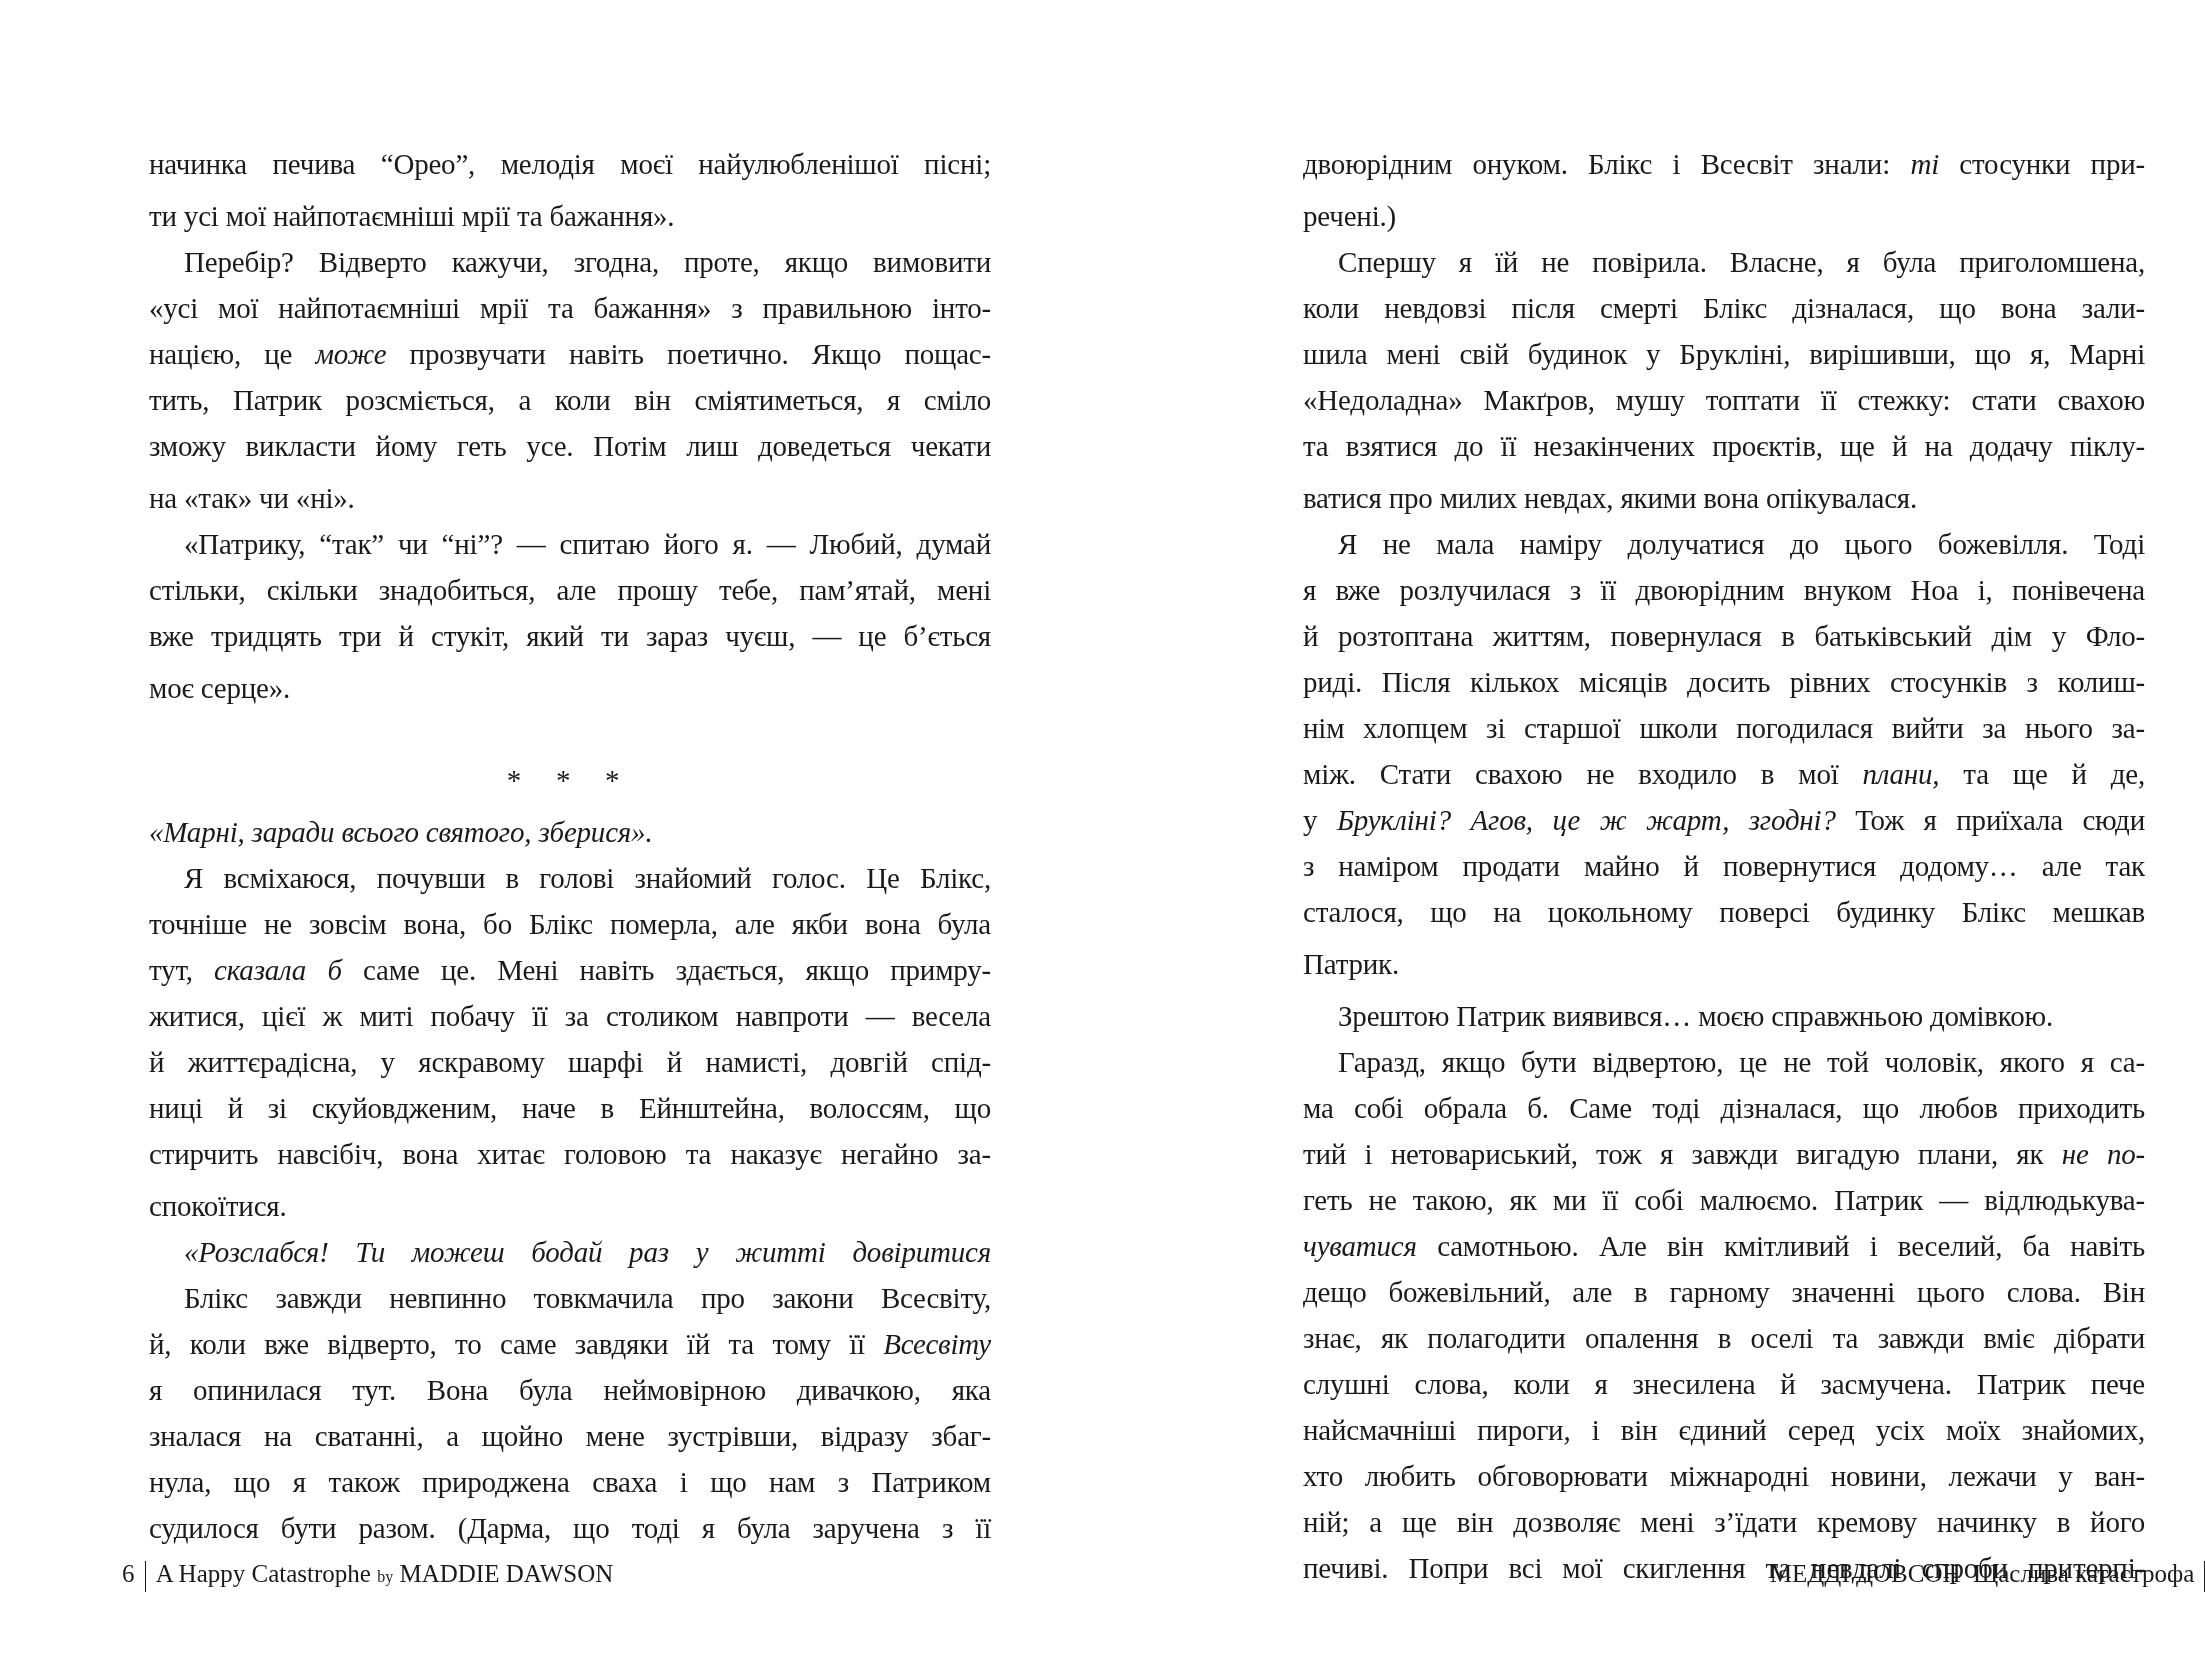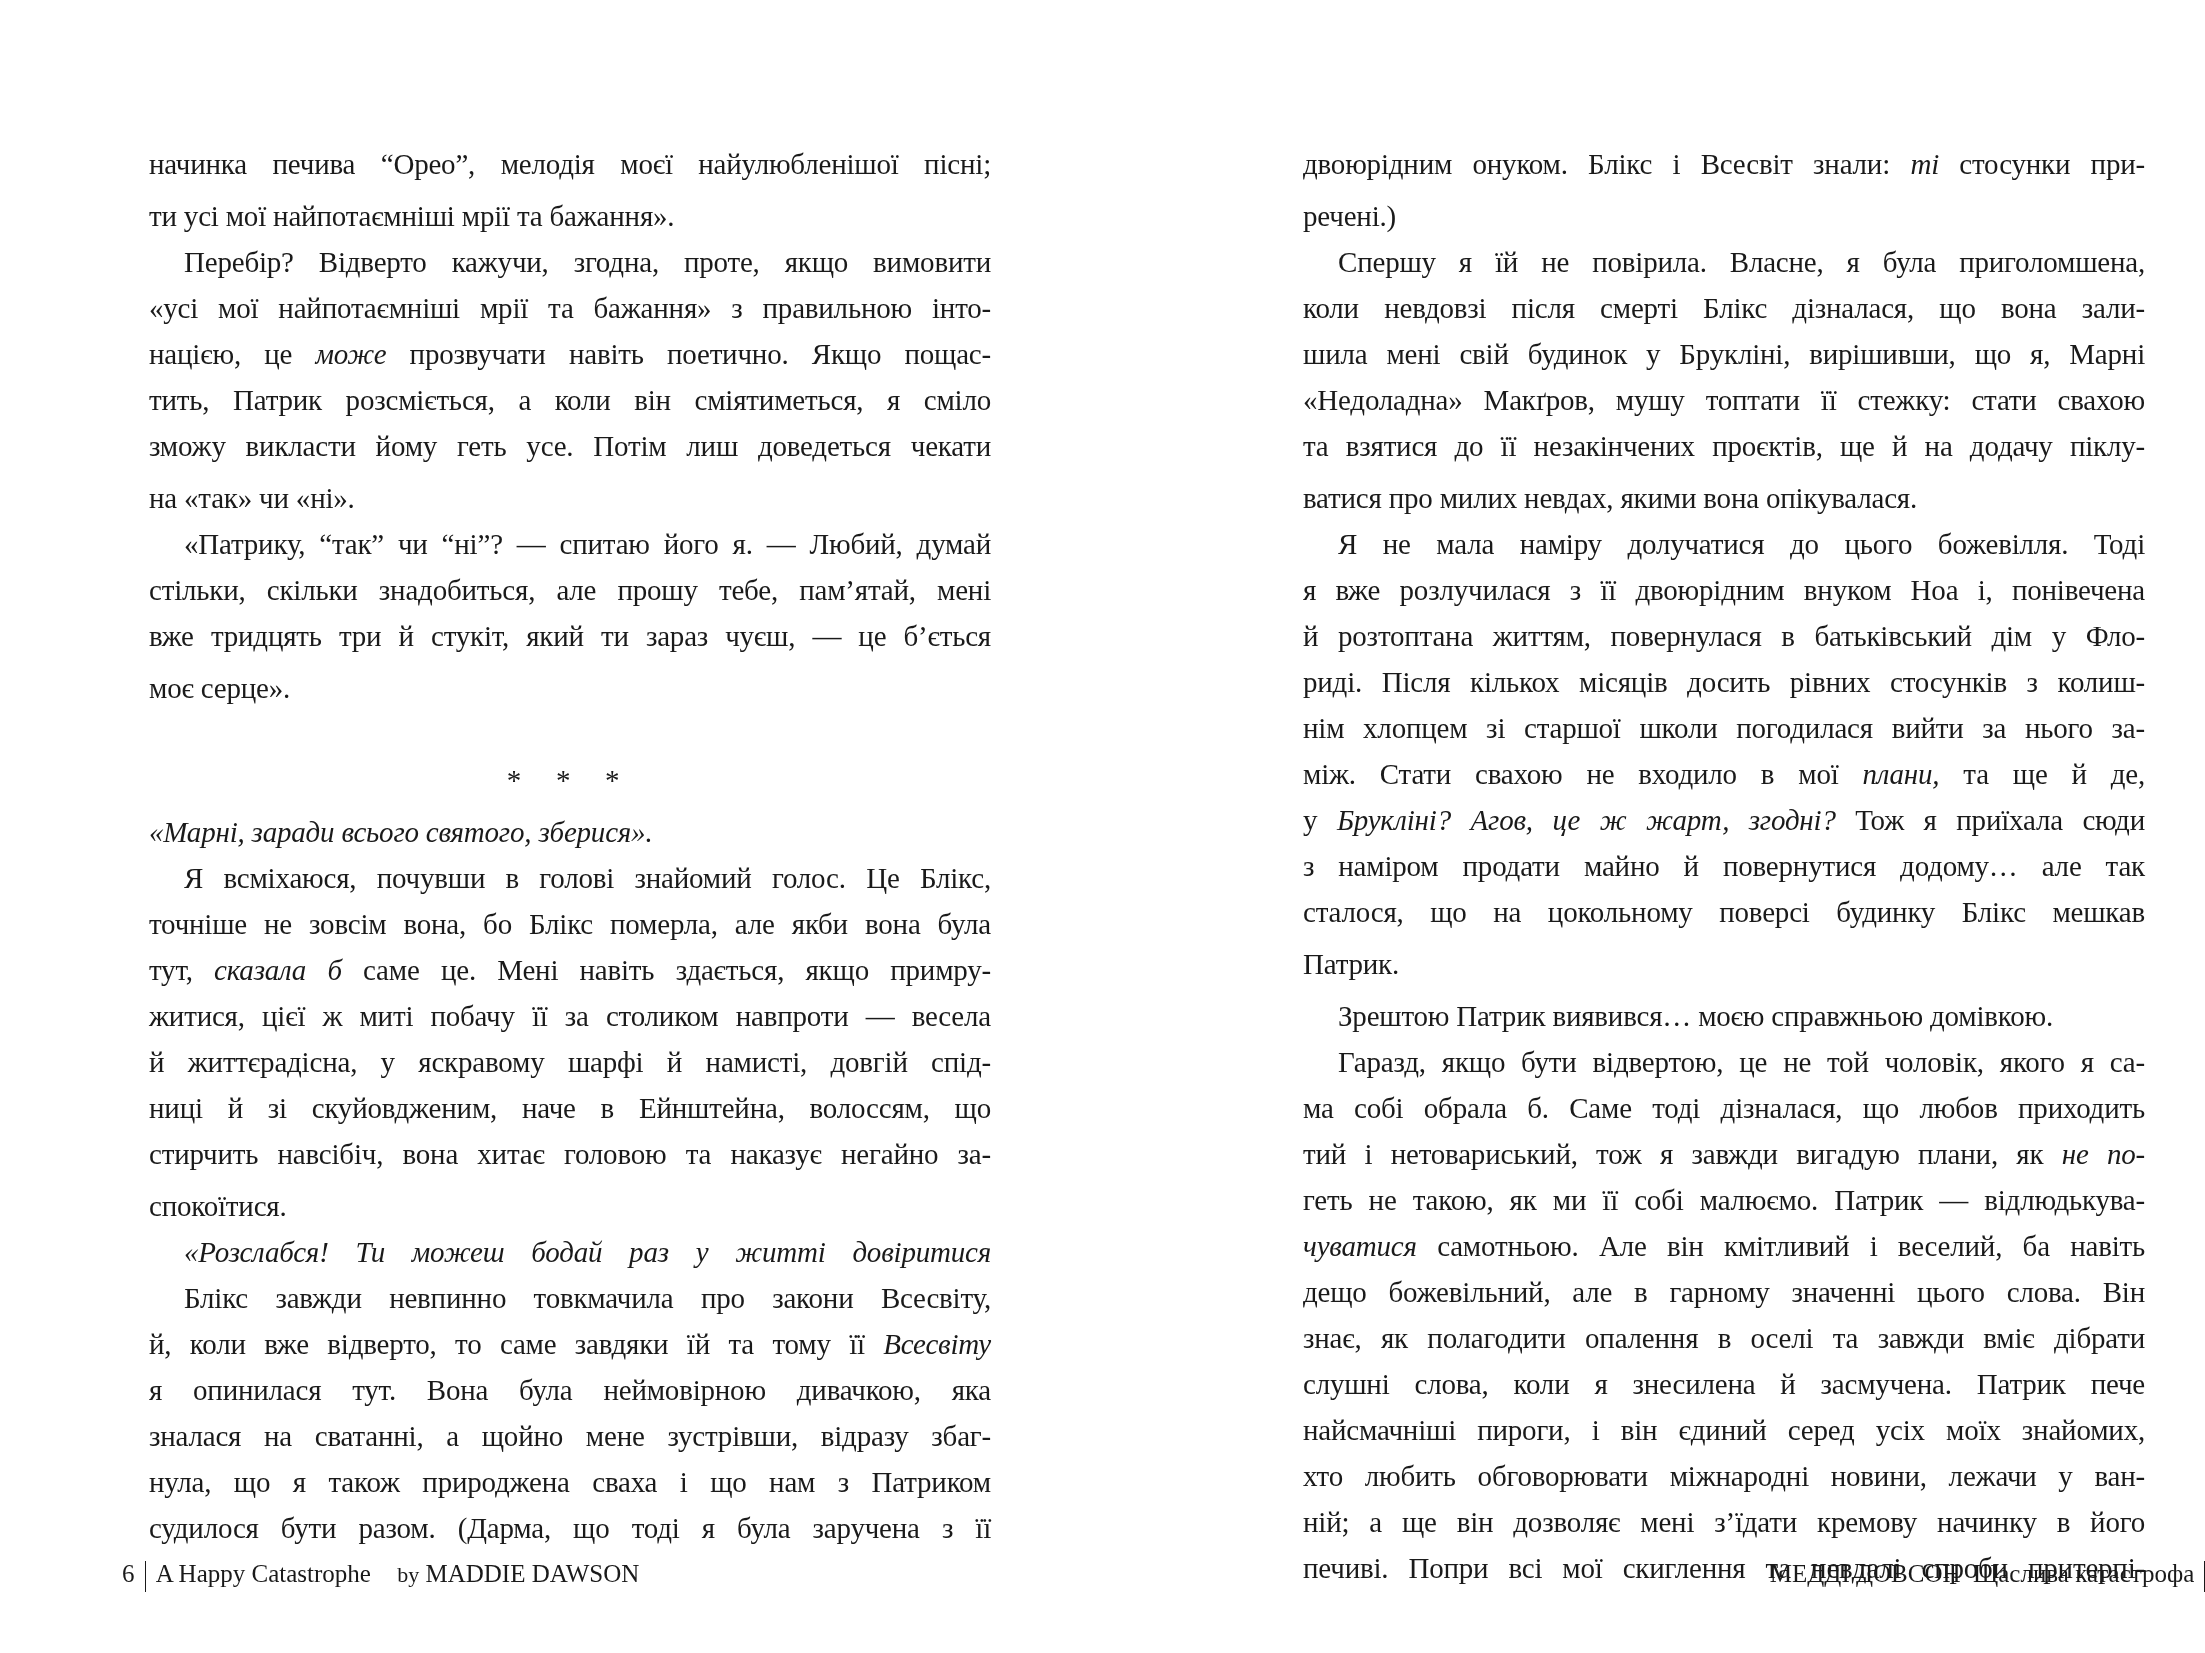--- a/index.html
+++ b/index.html
@@ -16,21 +16,21 @@
           letter-spacing:-0.2px; }
   .line.last { text-align-last:left;margin-top:6px; }
   .line.indent { padding-left:35px; }
   .line.center { text-align:center; text-align-last:center; letter-spacing:13.7px; }
   .line.spacer { height:46px; }
   .seg-i { font-style:italic; }
   .footer { position:absolute; top:1555px; font-size:25px; line-height:37px; white-space:nowrap; color:#1a1a1a; }
   .footer.left { left:122px; }
   .footer.right { right:37px;text-align:right; }
   .footer .sep { display:inline-block; width:1.2px; height:31px; background:#1a1a1a; vertical-align:middle; margin:0 10px; }
-  .footer .by { font-size:22px;margin-left:20px; }
+  .footer .by { font-size:16px; }
 </style>
 </head>
 <body>
 
 <div class="page left">
   <div class="col">
       <div class="line"><span>начинка печива “Орео”, мелодія моєї найулюбленішої пісні;</span></div>
       <div class="line last"><span>ти усі мої найпотаємніші мрії та бажання».</span></div>
       <div class="line indent"><span>Перебір? Відверто кажучи, згодна, проте, якщо вимовити</span></div>
       <div class="line"><span>«усі мої найпотаємніші мрії та бажання» з правильною інто-</span></div>

